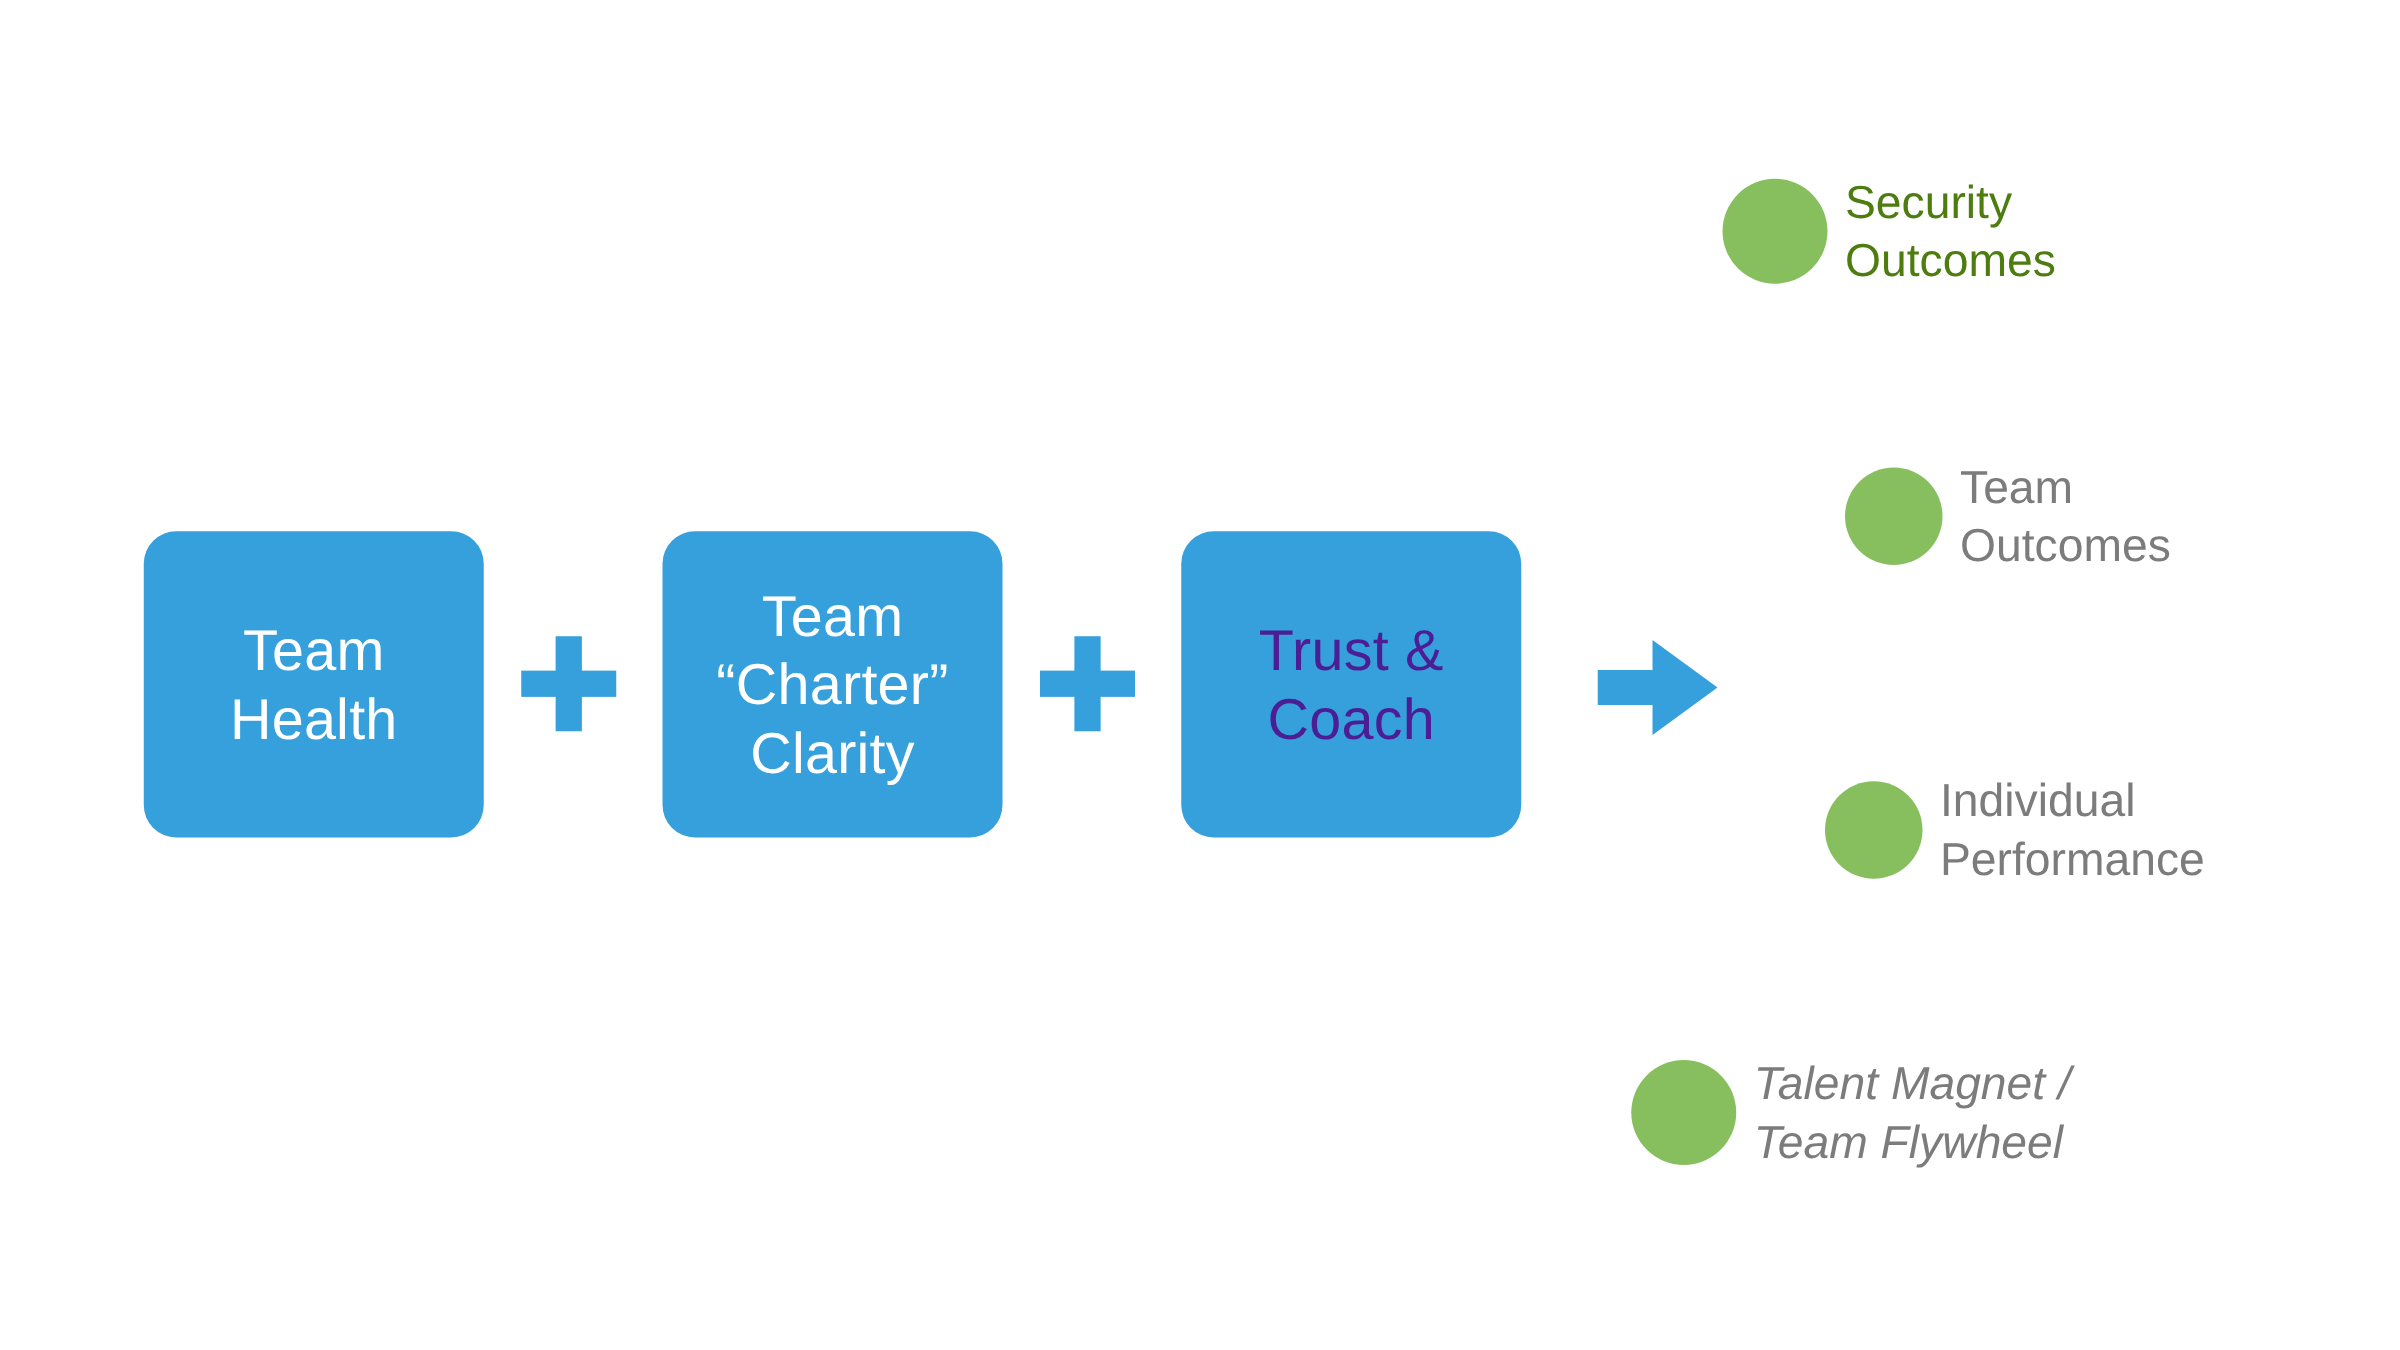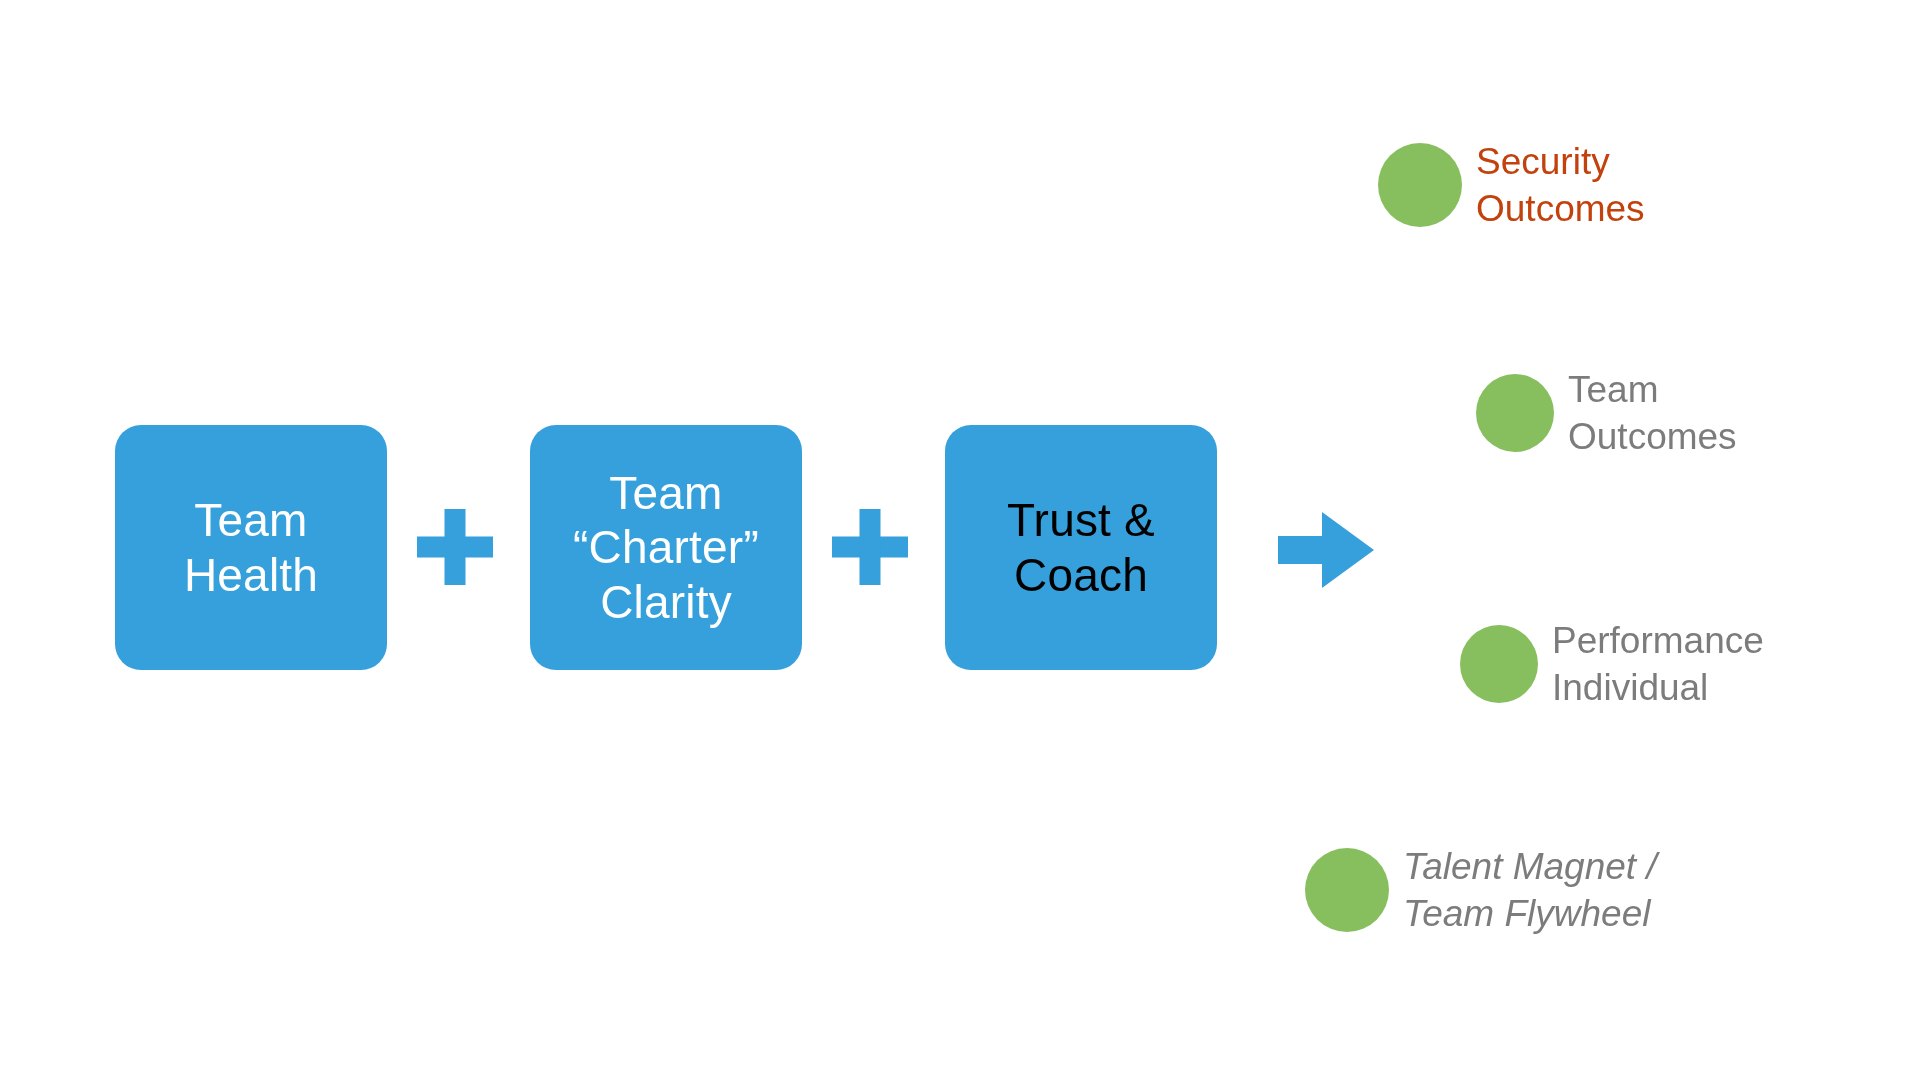--- a/index.html
+++ b/index.html
@@ -108,60 +108,60 @@
     <span class="line">Team</span>
     <span class="line">Health</span>
   </div>
 
   <div class="formula-box" id="box-1" style="left: 530px; top: 425px; width: 272px; height: 245px; background: rgb(53, 160, 219); color: rgb(255, 255, 255);">
     <span class="line">Team</span>
     <span class="line">“Charter”</span>
     <span class="line">Clarity</span>
   </div>
 
-  <div class="formula-box" id="box-2" style="left: 945px; top: 425px; width: 272px; height: 245px; background: rgb(53, 160, 219); color: #000000;">
+  <div class="formula-box" id="box-2" style="left: 945px; top: 425px; width: 272px; height: 245px; background: rgb(53, 160, 219); color: #4c1d95;">
     <span class="line">Trust &amp;</span>
     <span class="line">Coach</span>
   </div>
 
   <div class="plus-op" id="plus-0" style="left: 417px; top: 509px; color: rgb(53, 160, 219);">
     <span class="bar-h"></span>
     <span class="bar-v"></span>
   </div>
 
   <div class="plus-op" id="plus-1" style="left: 832px; top: 509px; color: rgb(53, 160, 219);">
     <span class="bar-h"></span>
     <span class="bar-v"></span>
   </div>
 
   <svg class="arrow-shape" id="arrow-0" viewBox="0 0 96 76" preserveAspectRatio="none" style="left: 1278px; top: 512px; width: 96px; height: 76px;">
     <polygon points="0,24 44,24 44,0 96,38 44,76 44,52 0,52" fill="#35a0db"></polygon>
   </svg>
 
   <div class="outcome" id="outcome-0" style="left: 1378px; top: 138px;">
     <span class="dot" style="width: 84px; height: 84px; background: rgb(135, 191, 94);"></span>
-    <span class="outcome-label" style="color: #c2410c;">
+    <span class="outcome-label" style="color: #4d7c0f;">
       <span class="line">Security</span>
       <span class="line">Outcomes</span>
     </span>
   </div>
 
   <div class="outcome" id="outcome-1" style="left: 1476px; top: 366px;">
     <span class="dot" style="width: 78px; height: 78px; background: rgb(135, 191, 94);"></span>
     <span class="outcome-label" style="color: rgb(124, 124, 124);">
       <span class="line">Team</span>
       <span class="line">Outcomes</span>
     </span>
   </div>
 
   <div class="outcome" id="outcome-2" style="left: 1460px; top: 617px;">
     <span class="dot" style="width: 78px; height: 78px; background: rgb(135, 191, 94);"></span>
     <span class="outcome-label" style="color: rgb(124, 124, 124);">
+      <span class="line">Individual</span>
       <span class="line">Performance</span>
-      <span class="line">Individual</span>
     </span>
   </div>
 
   <div class="outcome" id="outcome-3" style="left: 1305px; top: 843px; font-style: italic;">
     <span class="dot" style="width: 84px; height: 84px; background: rgb(135, 191, 94);"></span>
     <span class="outcome-label" style="color: rgb(124, 124, 124);">
       <span class="line">Talent Magnet /</span>
       <span class="line">Team Flywheel</span>
     </span>
   </div>

